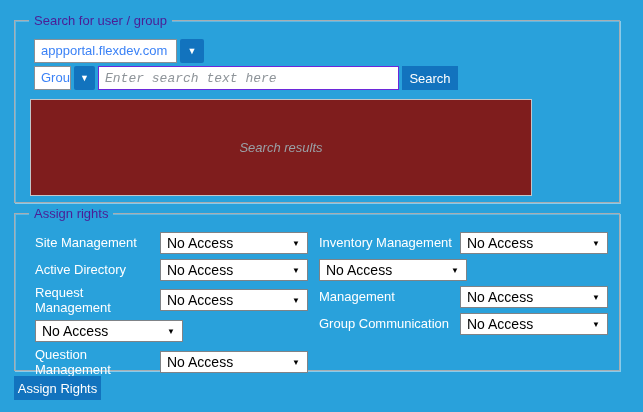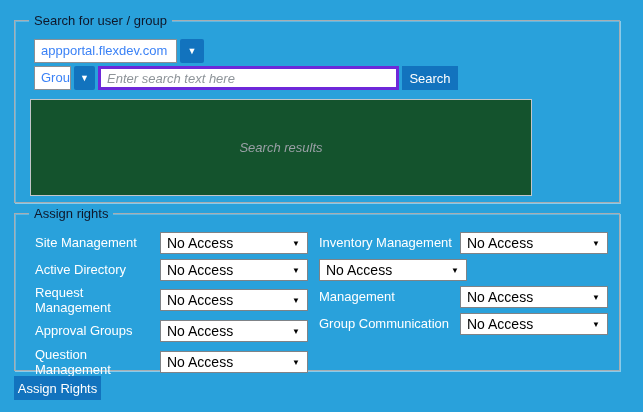--- a/index.html
+++ b/index.html
@@ -16,21 +16,21 @@
   .groupbox {
     position: absolute;
     border: 1px solid #a9adb0;
     box-shadow: 1px 1px 0 rgba(255,255,255,0.45), inset 1px 1px 0 rgba(255,255,255,0.25);
   }
   .groupbox-label {
     position: absolute;
     top: -9px; left: 14px;
     background: #29A1DB;
     padding: 0 5px;
-    color: #0f172a;
+    color: #4c1d95;
     font-size: 13px;
     line-height: 17px;
     white-space: nowrap;
   }
   #search-groupbox { left: 14px; top: 20px; width: 606px; height: 183px; }
   #rights-groupbox { left: 14px; top: 213px; width: 606px; height: 158px; }
 
   
   .combo-text {
     position: absolute;
@@ -59,22 +59,22 @@
   }
   #domain-combo-text { left: 19px; top: 18px; width: 143px; }
   #domain-combo-btn  { left: 165px; top: 18px; width: 24px; }
   #type-combo-text   { left: 19px; top: 45px; width: 37px; }
   #type-combo-btn    { left: 59px; top: 45px; width: 21px; }
 
   
   #search-input {
     position: absolute;
     left: 83px; top: 45px; width: 301px; height: 24px;
-    border: 3px solid #6d28d9;
-    font-family: Liberation Sans, sans-serif;
+    border: 1px solid #6d28d9;
+    font-family: Liberation Mono, monospace;
     font-size: 13px;
     padding: 0 6px;
     color: #222;
     outline: none;
   }
   #search-input::placeholder { font-style: italic; color: #8e9499; opacity: 1; }
   .blue-btn {
     position: absolute;
     background: #1273BE;
     border: none;
@@ -83,21 +83,21 @@
     font-family: "Liberation Sans", sans-serif;
     font-size: 13px;
     cursor: pointer;
   }
   #search-button { left: 387px; top: 45px; width: 56px; height: 24px; }
 
   
   #results-box {
     position: absolute;
     left: 15px; top: 78px; width: 502px; height: 97px;
-    background: #14532d;
+    background: #7f1d1d;
     border: 1px solid #c3c6c9;
     display: flex;
     align-items: center;
     justify-content: center;
   }
   #results-placeholder {
     font-style: italic;
     font-size: 13px;
     color: #9aa0a6;
   }
@@ -185,21 +185,20 @@
           </div>
         </div>
         <div class="rights-row">
           <span class="rights-label">Request Management</span>
           <div class="fake-select">
             <span class="sel-value">No Access</span>
             <span class="sel-arrow">▼</span>
           </div>
         </div>
         <div class="rights-row">
-          <span class="rights-label">Approval Groups</span>
           <div class="fake-select">
             <span class="sel-value">No Access</span>
             <span class="sel-arrow">▼</span>
           </div>
         </div>
         <div class="rights-row">
           <span class="rights-label">Question Management</span>
           <div class="fake-select">
             <span class="sel-value">No Access</span>
             <span class="sel-arrow">▼</span>

